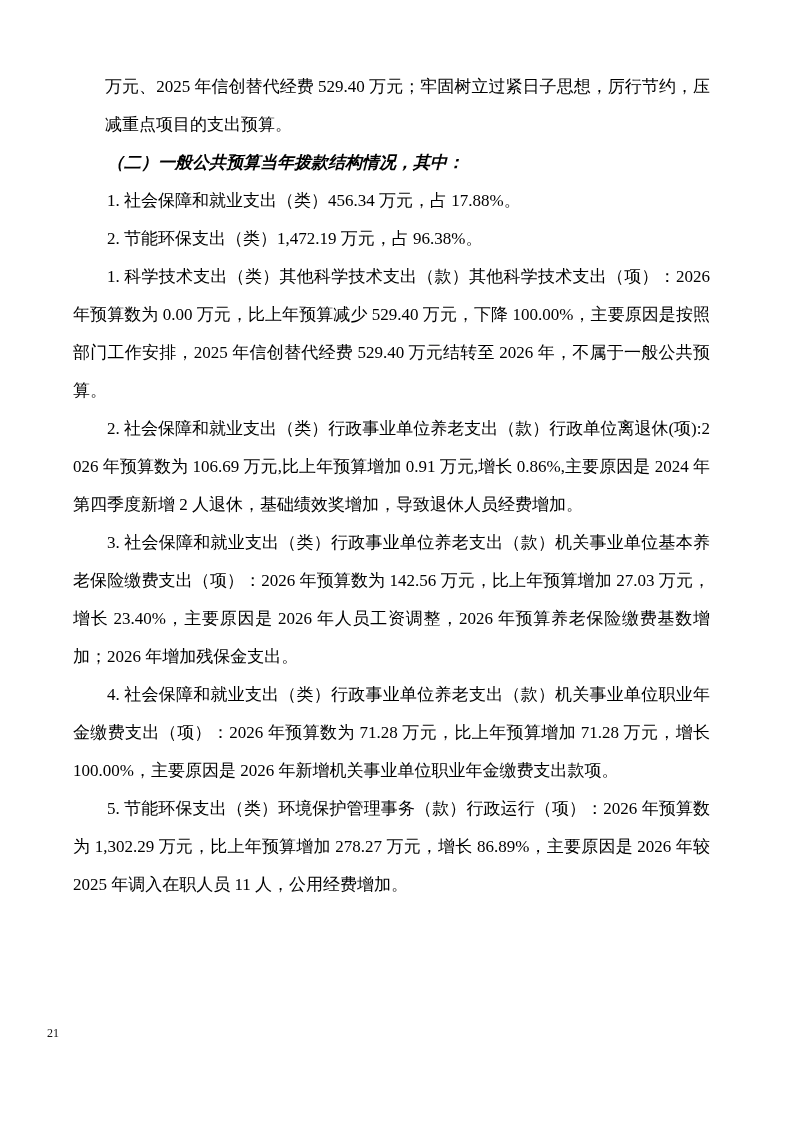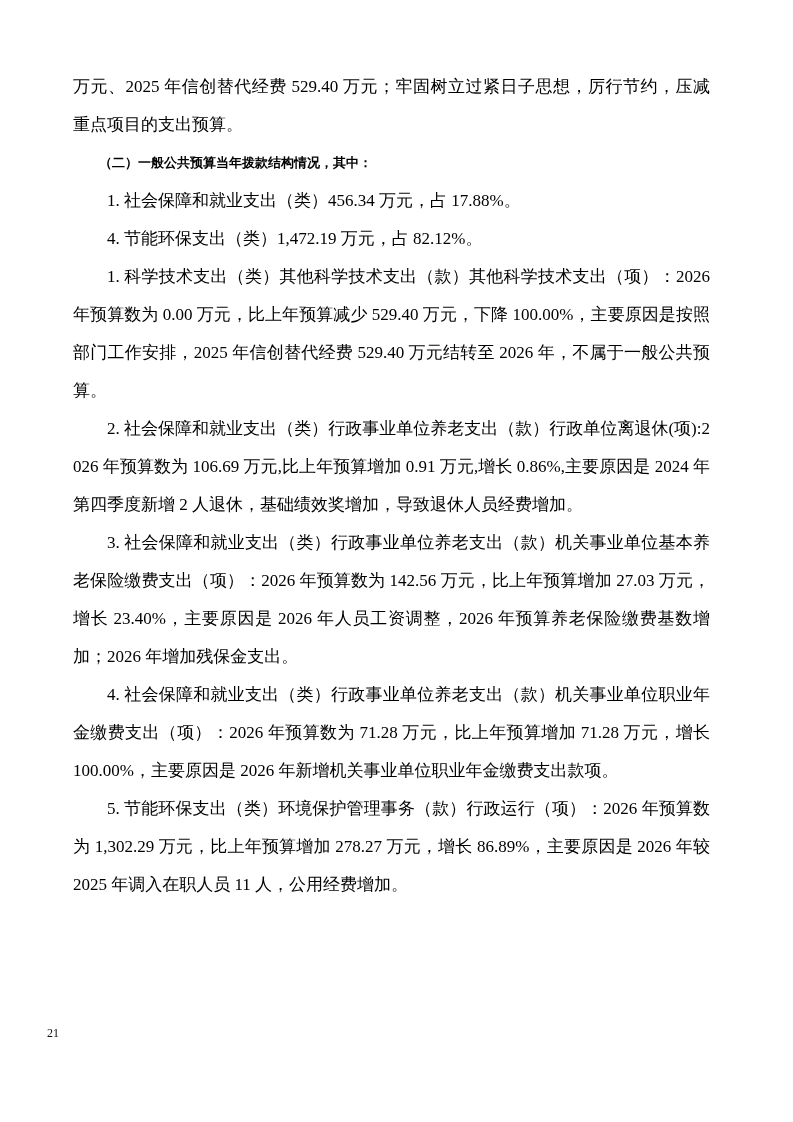--- a/index.html
+++ b/index.html
@@ -25,26 +25,28 @@
   .para {
     margin: 0;
     font-size: 17px;
     line-height: 38px;
     text-align: justify;
     text-justify: inter-ideograph;
     word-break: break-all;
   }
   .para--continuation {
     text-indent: 0;
+    margin-left: 32px;
   }
   .para--heading {
     font-weight: 700;
     text-indent: 2em;
     font-family: "Liberation Sans", "DejaVu Sans", sans-serif;
-    font-size: 13px;
+    font-size: 17px;
+    font-style: italic;
   }
   .para--item,
   .para--body {
     text-indent: 2em;
   }
   .page-number {
     position: absolute;
     top: 1026px;
     left: 0;
     width: 100%;
@@ -56,21 +58,21 @@
   }
 </style>
 </head>
 <body>
 
 <div class="page">
   <div class="content">
     <p class="para para--continuation">万元、2025 年信创替代经费 529.40 万元；牢固树立过紧日子思想，厉行节约，压减重点项目的支出预算。</p>
     <p class="para para--heading">（二）一般公共预算当年拨款结构情况，其中：</p>
     <p class="para para--item">1. 社会保障和就业支出（类）456.34 万元，占 17.88%。</p>
-    <p class="para para--item">4. 节能环保支出（类）1,472.19 万元，占 82.12%。</p>
+    <p class="para para--item">2. 节能环保支出（类）1,472.19 万元，占 96.38%。</p>
     <p class="para para--body">1. 科学技术支出（类）其他科学技术支出（款）其他科学技术支出（项）：2026 年预算数为 0.00 万元，比上年预算减少 529.40 万元，下降 100.00%，主要原因是按照部门工作安排，2025 年信创替代经费 529.40 万元结转至 2026 年，不属于一般公共预算。</p>
     <p class="para para--body">2. 社会保障和就业支出（类）行政事业单位养老支出（款）行政单位离退休(项):2026 年预算数为 106.69 万元,比上年预算增加 0.91 万元,增长 0.86%,主要原因是 2024 年第四季度新增 2 人退休，基础绩效奖增加，导致退休人员经费增加。</p>
     <p class="para para--body">3. 社会保障和就业支出（类）行政事业单位养老支出（款）机关事业单位基本养老保险缴费支出（项）：2026 年预算数为 142.56 万元，比上年预算增加 27.03 万元，增长 23.40%，主要原因是 2026 年人员工资调整，2026 年预算养老保险缴费基数增加；2026 年增加残保金支出。</p>
     <p class="para para--body">4. 社会保障和就业支出（类）行政事业单位养老支出（款）机关事业单位职业年金缴费支出（项）：2026 年预算数为 71.28 万元，比上年预算增加 71.28 万元，增长 100.00%，主要原因是 2026 年新增机关事业单位职业年金缴费支出款项。</p>
     <p class="para para--body">5. 节能环保支出（类）环境保护管理事务（款）行政运行（项）：2026 年预算数为 1,302.29 万元，比上年预算增加 278.27 万元，增长 86.89%，主要原因是 2026 年较 2025 年调入在职人员 11 人，公用经费增加。</p>
   </div>
   <div class="page-number">21</div>
 </div>
 
 </body></html>

